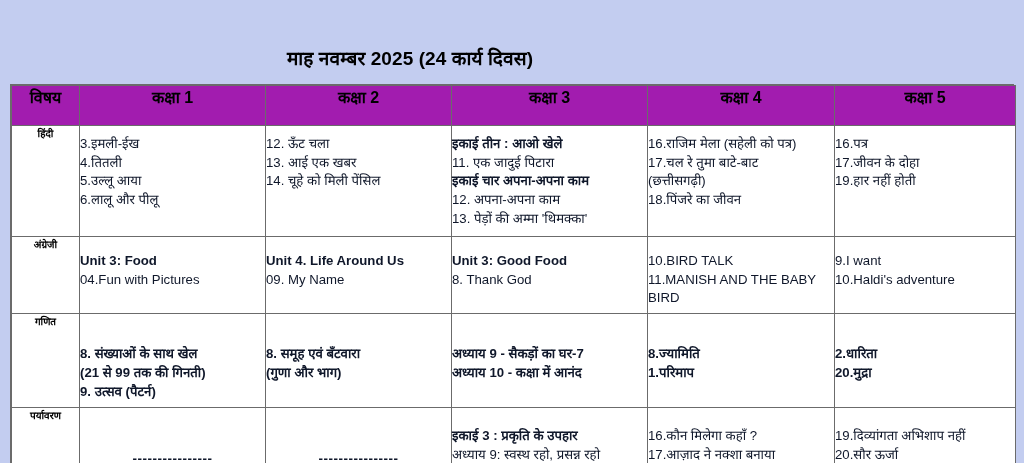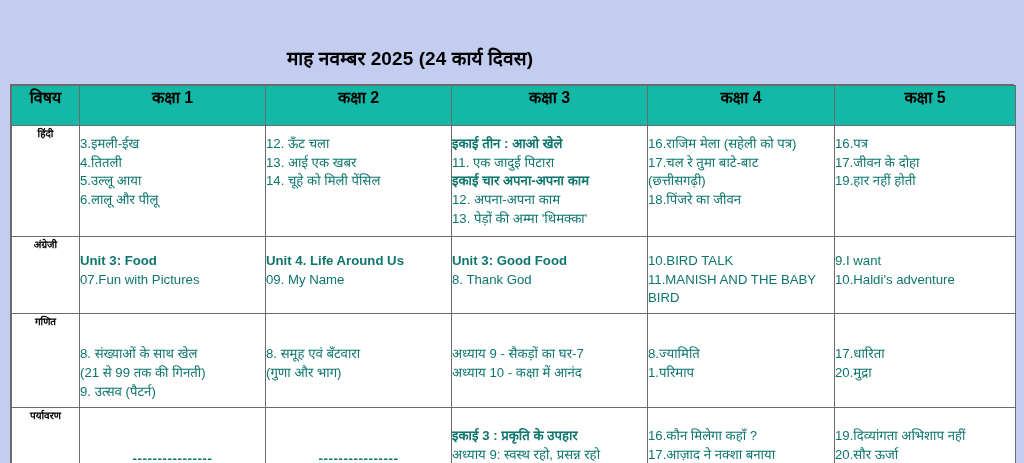--- a/index.html
+++ b/index.html
@@ -53,21 +53,21 @@
     background: #ffffff;
   }
   table.syllabus th,
   table.syllabus td {
     border: 1px solid #6b6b6b;
     vertical-align: top;
     padding: 0;
     box-sizing: border-box;
   }
   thead th {
-    background: #14b8a6;
+    background: #a21caf;
     height: 40px;
     text-align: center;
     vertical-align: middle;
     font-size: 16px;
     font-weight: bold;
     color: #000;
   }
   col.c-subject { width: 68px; }
   col.c-k1 { width: 186px; }
   col.c-k2 { width: 186px; }
@@ -81,39 +81,39 @@
     font-size: 10px;
     font-weight: bold;
     color: #000;
   }
   td.content-cell {
     padding: 8px 6px 4px 7px;
   }
   .cell-lines {
     font-size: 13.2px;
     line-height: 1.42;
-    color: #0f766e;
+    color: #0f172a;
   }
   .cell-lines .ln {
     display: block;
     white-space: normal;
   }
   .cell-lines .ln.bold {
     font-weight: bold;
   }
   .cell-lines .ln.dashes {
     text-align: center;
     letter-spacing: 0.5px;
     font-weight: bold;
     font-size: 13.5px;
     padding-top: 22px;
   }
   .row-hindi td.content-cell { padding-top: 9px; }
   .row-english td.content-cell { padding-top: 15px; }
-  .row-math td.content-cell { padding-top: 31px; }
+  .row-math td.content-cell { padding-top: 31px; font-weight: bold; }
   .row-evs td.content-cell { padding-top: 19px; }
 </style>
 </head>
 <body style="background: rgb(195, 205, 240);">
 
 <div class="page" style="background: rgb(195, 205, 240);">
 
   <div class="title-bar">
     <div class="title-text">माह नवम्बर 2025 (24 कार्य दिवस)</div>
   </div>
@@ -179,21 +179,21 @@
                 <span class="ln">17.जीवन के दोहा</span>
                 <span class="ln">19.हार नहीं होती</span>
               </div>
             </td>
         </tr>
         <tr class="row-english">
           <td class="subject-cell">अंग्रेजी</td>
           <td class="content-cell">
               <div class="cell-lines">
                 <span class="ln bold">Unit 3: Food</span>
-                <span class="ln">07.Fun with Pictures</span>
+                <span class="ln">04.Fun with Pictures</span>
               </div>
             </td>
           <td class="content-cell">
               <div class="cell-lines">
                 <span class="ln bold">Unit 4. Life Around Us</span>
                 <span class="ln">09. My Name</span>
               </div>
             </td>
           <td class="content-cell">
               <div class="cell-lines">
@@ -236,21 +236,21 @@
               </div>
             </td>
           <td class="content-cell">
               <div class="cell-lines">
                 <span class="ln">8.ज्यामिति</span>
                 <span class="ln">1.परिमाप</span>
               </div>
             </td>
           <td class="content-cell">
               <div class="cell-lines">
-                <span class="ln">17.धारिता</span>
+                <span class="ln">2.धारिता</span>
                 <span class="ln">20.मुद्रा</span>
               </div>
             </td>
         </tr>
         <tr class="row-evs">
           <td class="subject-cell">पर्यावरण</td>
           <td class="content-cell">
               <div class="cell-lines">
                 <span class="ln dashes">----------------</span>
               </div>

